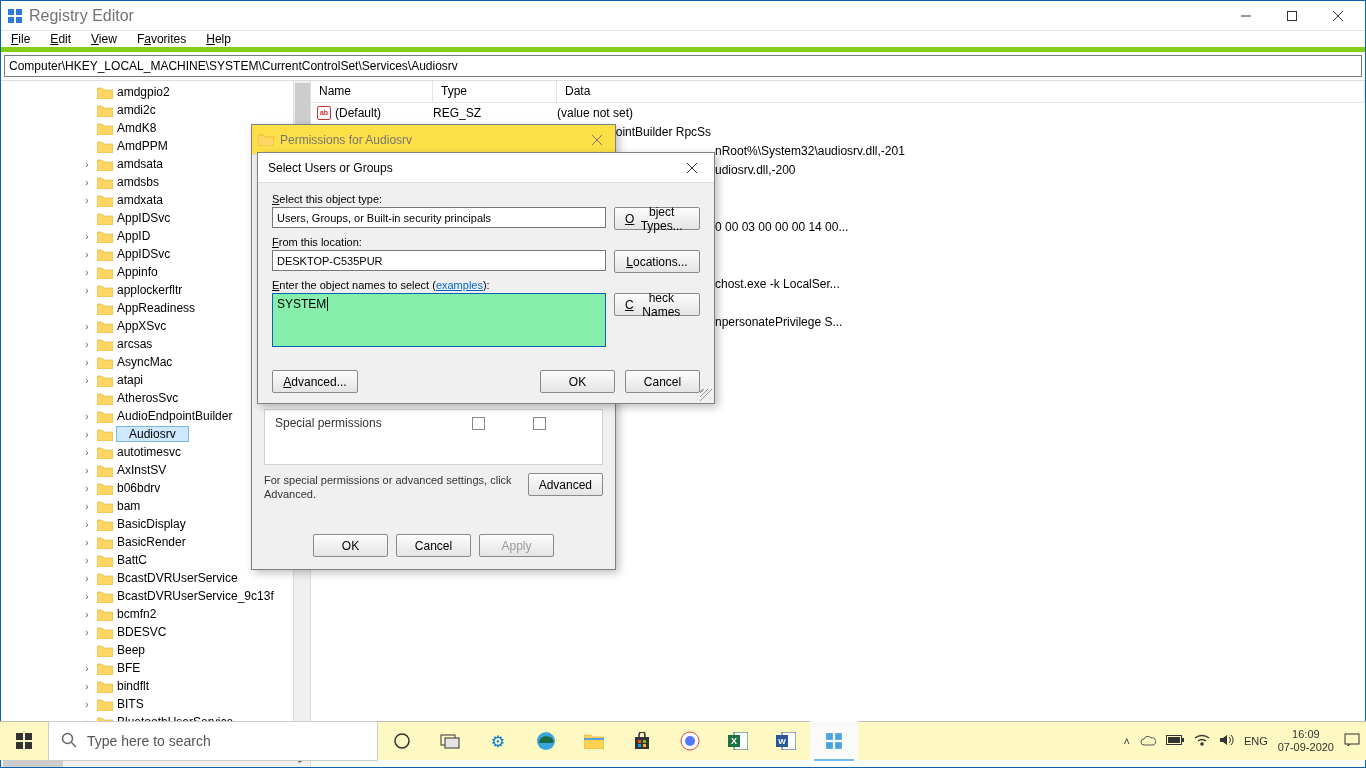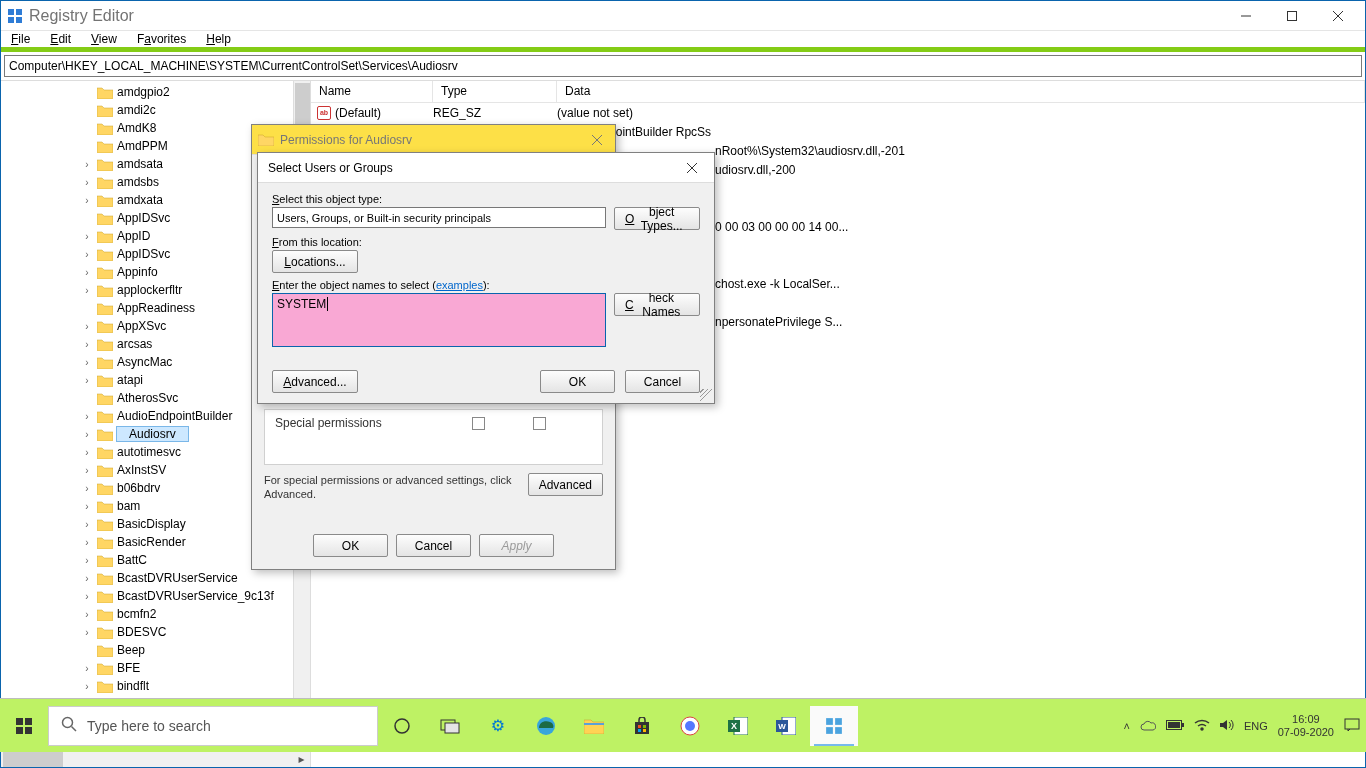--- a/index.html
+++ b/index.html
@@ -49,42 +49,42 @@
   .dlg{position:absolute; background:#f0f0f0; border:1px solid #808080; box-shadow:3px 3px 8px rgba(0,0,0,.25);}
   .dlg .dlg-title{ height:30px; display:flex; align-items:center; padding:0 6px; background:#fde047; border-bottom:1px solid #ddd;}
   .dlg .dlg-title .t{ flex:1; color:#777; font-size:12px;}
   .perm-dlg{ left:251px; top:124px; width:365px; height:446px;}
   .perm-body{ padding:10px 12px; font-size:12px; color:#333;}
   .perm-frame{ border:1px solid #d0d0d0; background:#fff; height:56px; margin-top:244px; padding:6px 10px; position:relative;}
   .chk{ width:13px; height:13px; border:1px solid #888; display:inline-block; background:#fff;}
   .perm-adv-row{ display:flex; align-items:flex-start; gap:10px; margin-top:8px;}
   .perm-adv-row .txt{ flex:1; font-size:11px; color:#333; line-height:1.3;}
   .btn{ min-width:75px; height:23px; background:linear-gradient(#fdfdfd,#e4e4e4); border:1px solid #8a8a8a; font-size:12px; padding:0 10px; display:inline-flex; align-items:center; justify-content:center; border-radius:2px;}
-  .btn.disabled{ color:#9a9a9a;font-style:italic;}
+  .btn.disabled{ color:#9a9a9a;}
   .perm-btnrow{ position:absolute; bottom:12px; left:0; right:0; display:flex; justify-content:center; gap:8px;}
   
   .sel-dlg{ left:257px; top:152px; width:458px; height:252px; background:#f0f0f0; z-index:5;}
   .sel-title{ height:30px; display:flex; align-items:center; padding:0 10px; background:#fff; border-bottom:1px solid #ddd; font-size:12px;}
   .sel-title .t{flex:1;}
   .xbtn{width:24px;height:24px;display:flex;align-items:center;justify-content:center;color:#333;}
   .sel-body{ padding:10px 14px; font-size:11px;}
   .fieldrow{ margin-bottom:4px;}
   .fieldrow label{ display:block; margin-bottom:2px;}
   .fieldrow .line{ display:flex; gap:8px; align-items:stretch;}
   .ro-input{ flex:1; height:21px; background:#fff; border:1px solid #777; padding:2px 4px; display:flex; align-items:center;}
-  .ta{ flex:1; height:54px; background:#f9a8d4; border:1px solid #0a64ad; padding:3px 4px; font-size:12px; resize:none;}
+  .ta{ flex:1; height:54px; background:#86efac; border:1px solid #0a64ad; padding:3px 4px; font-size:12px; resize:none;}
   .ta .caret{ border-right:1px solid #000; animation:blink 1s steps(1) infinite; padding-right:1px;}
   @keyframes blink{50%{border-color:transparent;}}
   .link{ color:#0066cc; text-decoration:underline;}
   .sel-btnrow{ position:absolute; bottom:10px; right:14px; display:flex; gap:10px;}
   .sel-btnrow-left{position:absolute; bottom:10px; left:14px;}
   .resize-grip{position:absolute; right:2px; bottom:2px; width:12px;height:12px;background:
      linear-gradient(135deg, transparent 0 2px,#999 2px 3px,transparent 3px 5px,#999 5px 6px,transparent 6px 8px,#999 8px 9px,transparent 9px);}
   
-  .taskbar{position:absolute;left:0;right:0;bottom:16px;height:54px;background:#bef264;border-top:1px solid #bdbdbd;display:flex;align-items:center;z-index:20;}
+  .taskbar{position:absolute;left:0;right:0;bottom:8px;height:39px;background:#fef9c3;border-top:1px solid #bdbdbd;display:flex;align-items:center;z-index:20;}
   .start{width:48px;height:40px;display:flex;align-items:center;justify-content:center;}
   .search{flex:0 0 330px;height:40px;background:#fff;border:1px solid #ccc;display:flex;align-items:center;padding:0 12px;gap:10px;color:#666;}
   .tray{margin-left:auto;display:flex;align-items:center;gap:10px;padding:0 6px;font-size:11px;color:#333;}
   .tray .clock{text-align:center;line-height:1.15;}
   .tb-icons{display:flex;align-items:center;gap:0;height:40px;}
   .tb-icon{width:48px;height:40px;display:flex;align-items:center;justify-content:center;position:relative;}
   .tb-icon.active{background:#fafafa;}
   .tb-icon.active::after{content:"";position:absolute;left:4px;right:4px;bottom:0;height:2px;background:#76b9ed;}
   .tb-glyph{width:24px;height:24px;display:flex;align-items:center;justify-content:center;font-size:16px;}
 </style>
@@ -566,20 +566,21 @@
     <div class="fieldrow">
       <label><span style="text-decoration:underline">S</span>elect this object type:</label>
       <div class="line">
         <div class="ro-input">Users, Groups, or Built-in security principals</div>
         <button class="btn" style="width:86px"><span style="text-decoration:underline">O</span>bject Types...</button>
       </div>
     </div>
     <div class="fieldrow" style="margin-top:6px;">
       <label><span style="text-decoration:underline">F</span>rom this location:</label>
       <div class="line">
+        <div class="ro-input">DESKTOP-C535PUR</div>
         <button class="btn" style="width:86px"><span style="text-decoration:underline">L</span>ocations...</button>
       </div>
     </div>
     <div class="fieldrow" style="margin-top:6px;">
       <label>
         <span style="text-decoration:underline">E</span>nter the object names to select (<a href="#" class="link">examples</a>):
       </label>
       <div class="line">
         <div class="ta"><span>SYSTEM</span><span class="caret"></span></div>
         <button class="btn" style="width:86px;align-self:flex-start"><span style="text-decoration:underline">C</span>heck Names</button>

